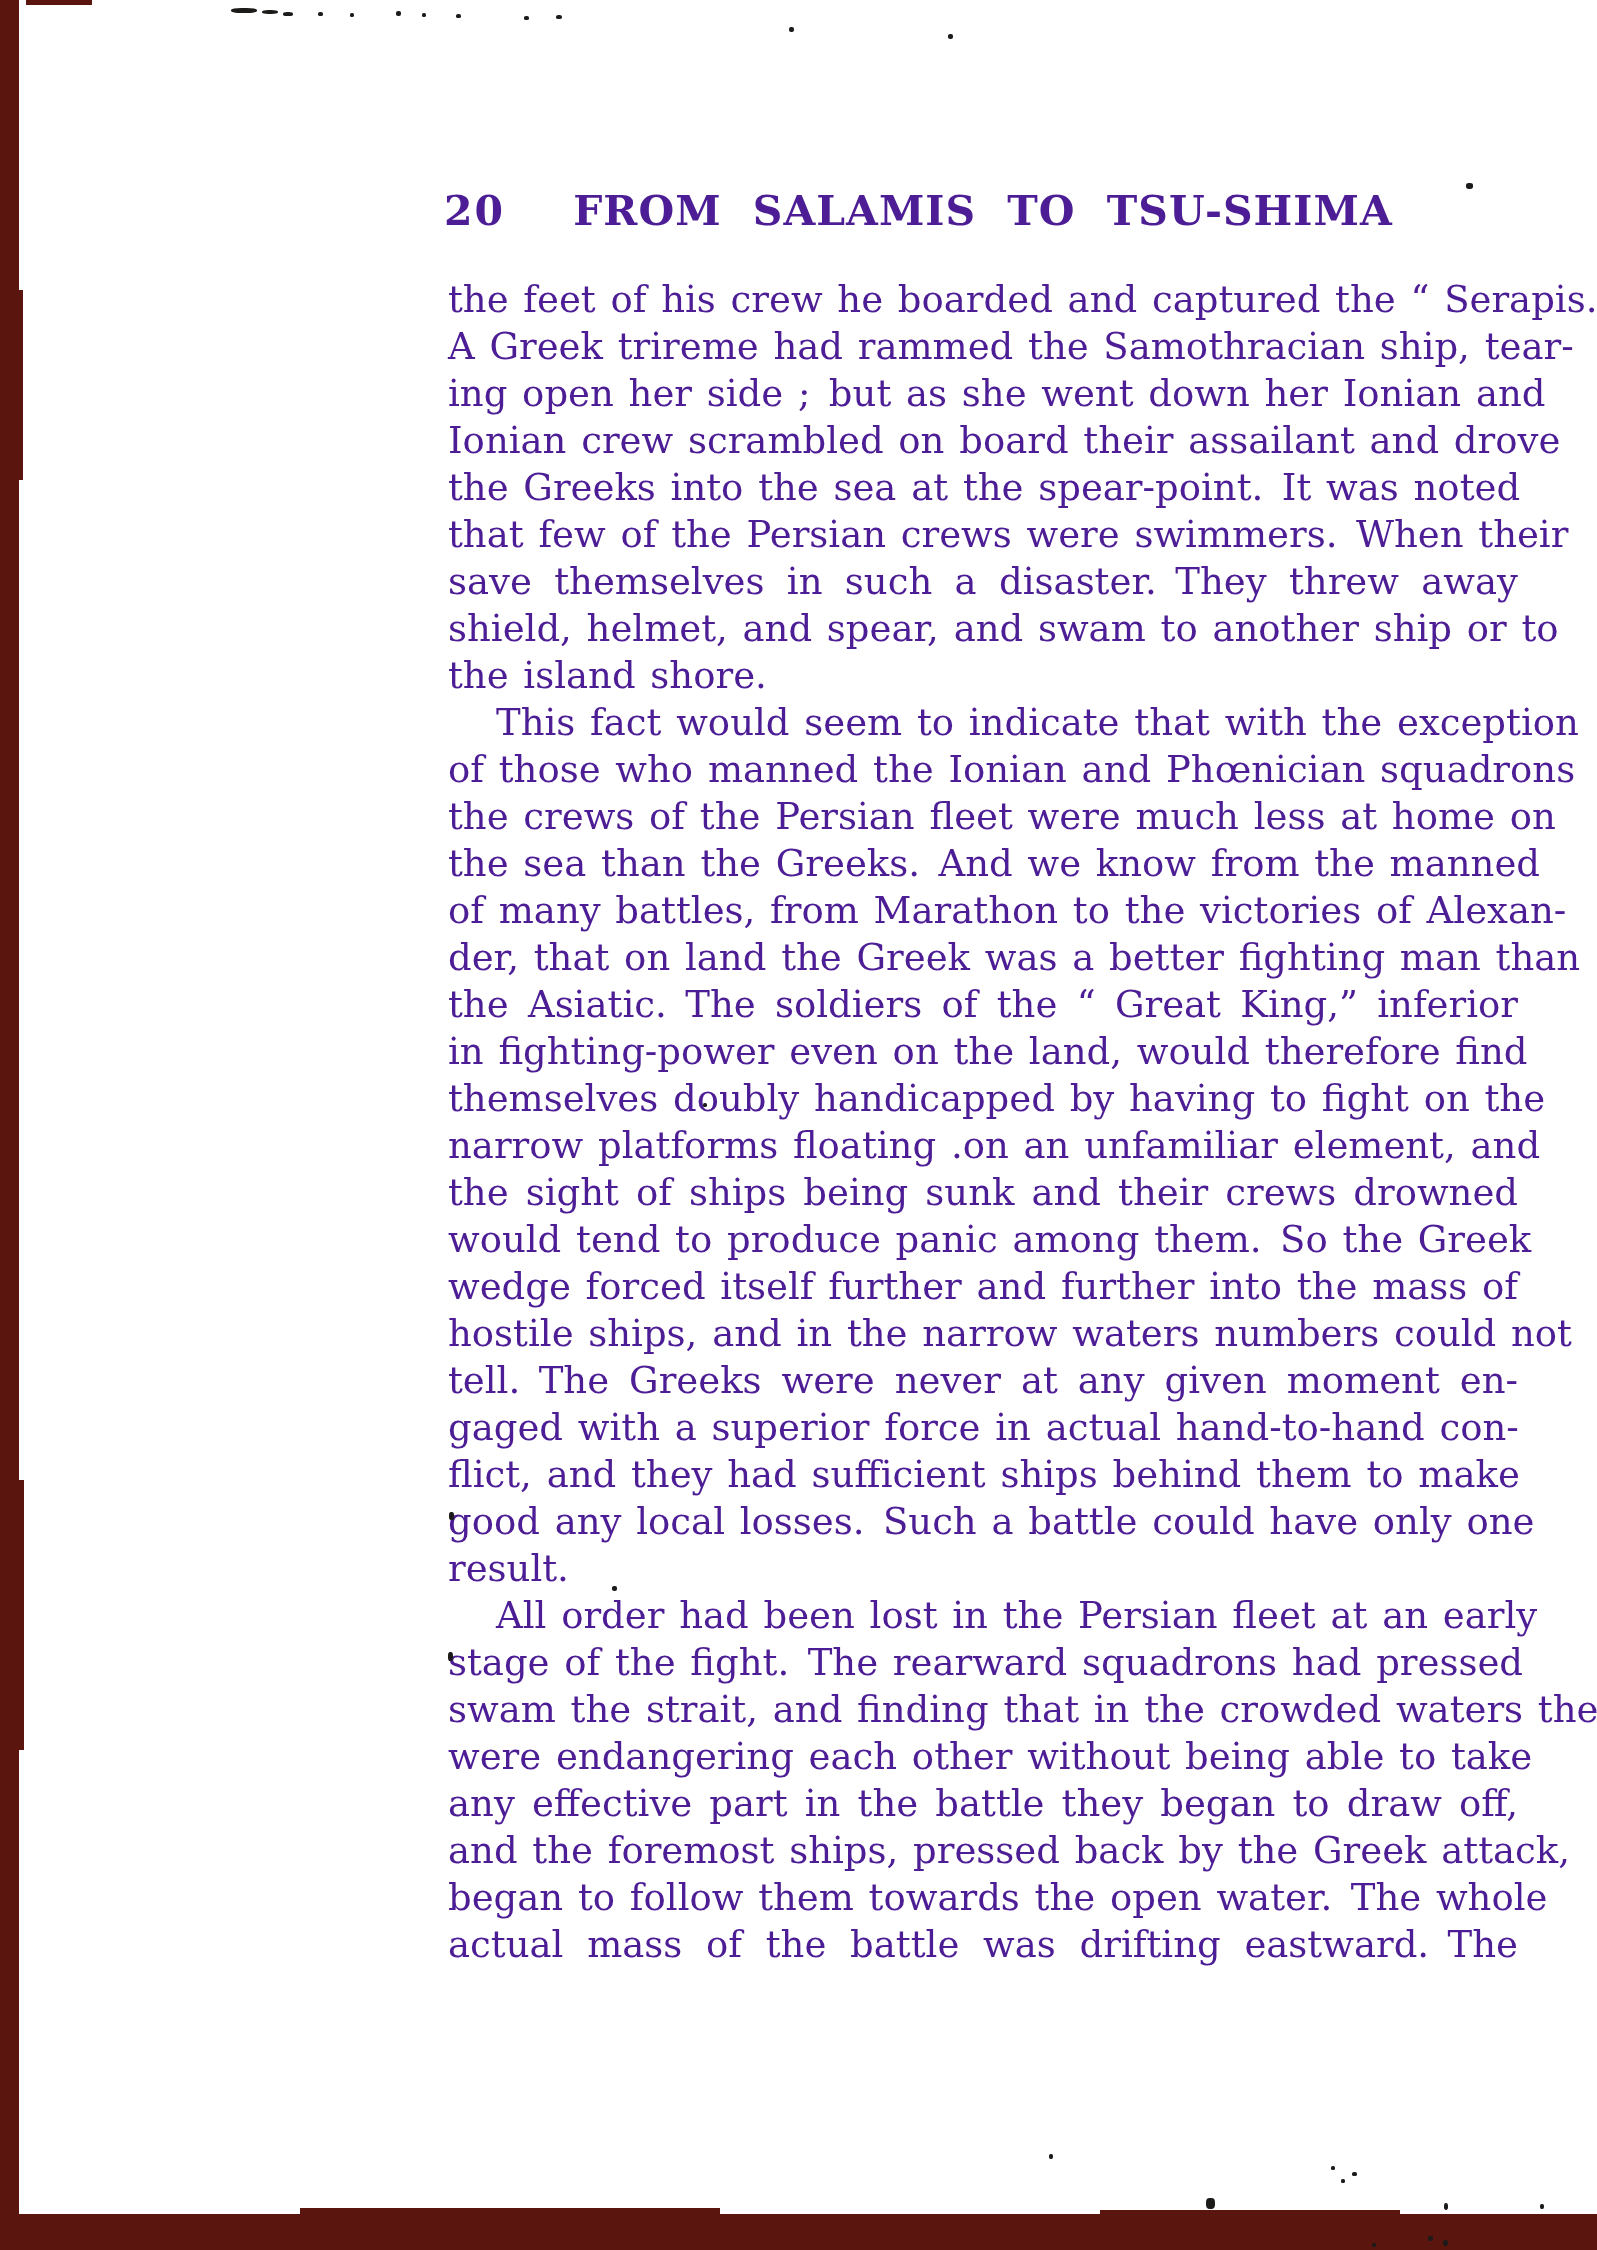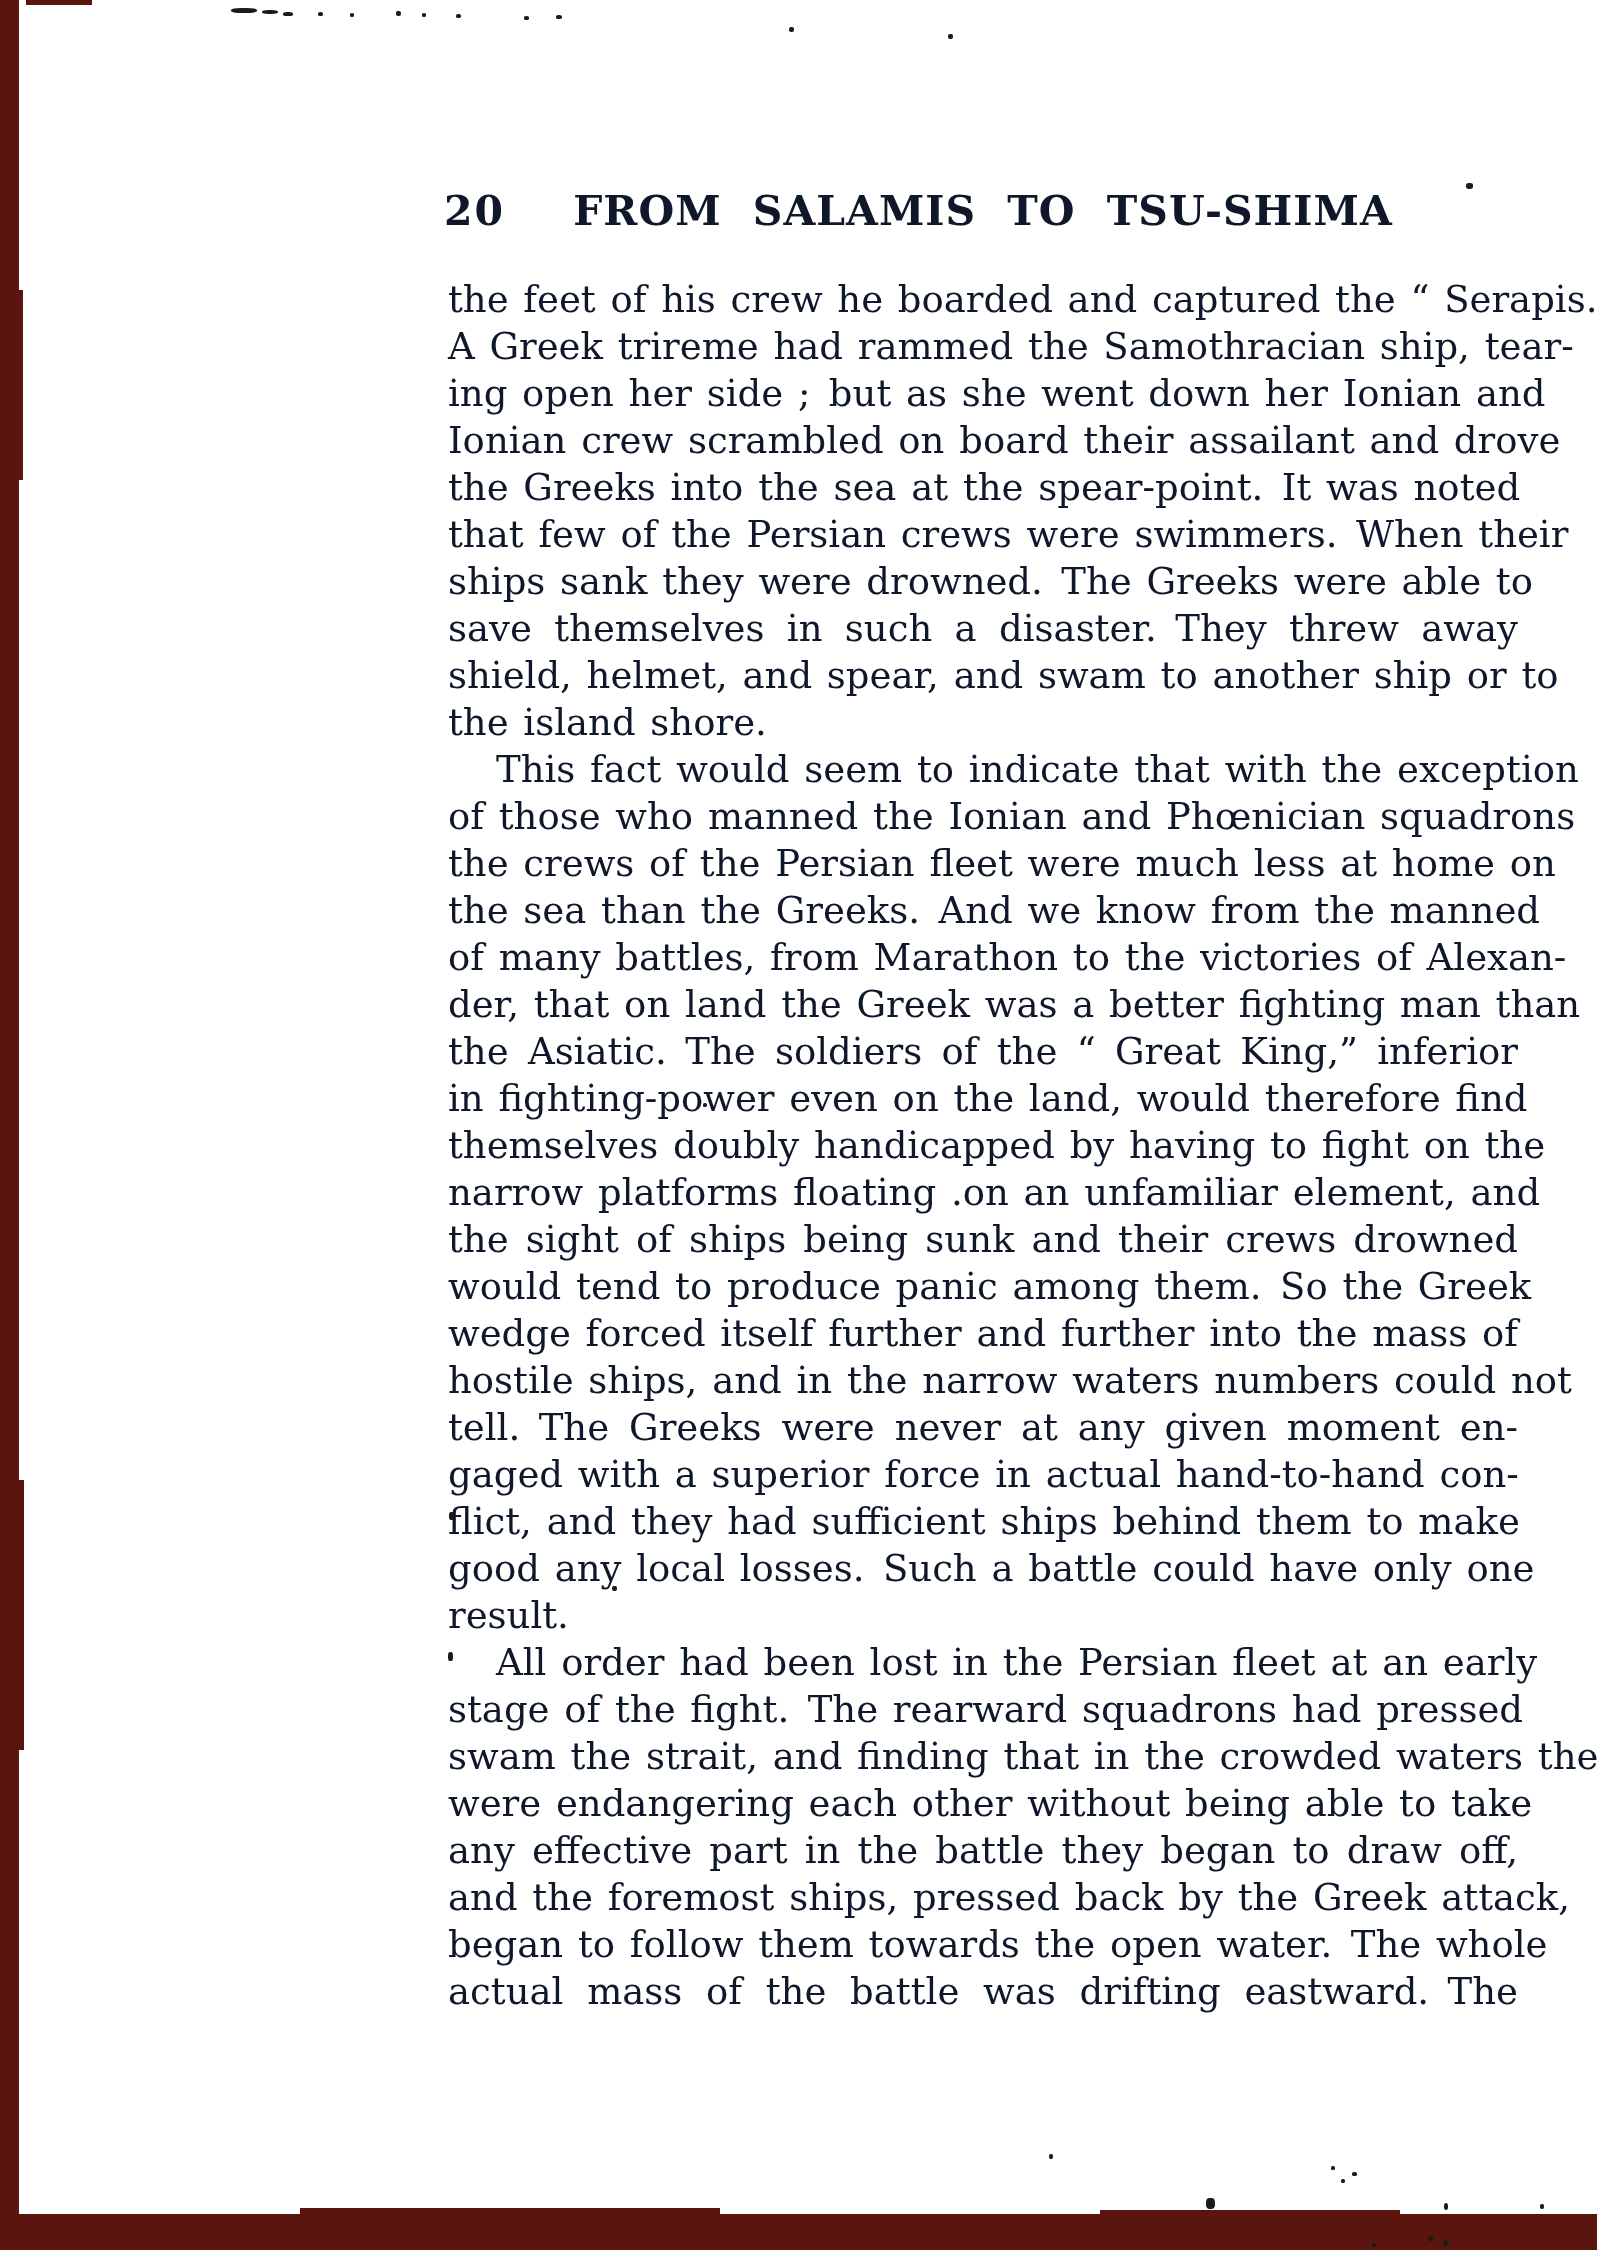--- a/index.html
+++ b/index.html
@@ -7,21 +7,21 @@
     padding: 0;
     background: #ffffff;
   }
   .page {
     position: relative;
     width: 1597px;
     height: 2250px;
     background: #ffffff;
     overflow: hidden;
     font-family: "DejaVu Serif", "Liberation Serif", serif;
-    color: #0f172a;
+    color: #4c1d95;
   }
   
   .page-number {
     position: absolute;
     left: 444px;
     top: 188px;
     font-size: 41px;
     font-weight: bold;
     letter-spacing: 2px;
     line-height: 46px;
@@ -85,21 +85,20 @@
   <div class="page-number">20</div>
   <div class="running-title">FROM SALAMIS TO TSU-SHIMA</div>
 
   <div class="textblock" id="textblock">
       <div class="line">the feet of his crew he boarded and captured the “ Serapis.”</div>
       <div class="line">A Greek trireme had rammed the Samothracian ship, tear-</div>
       <div class="line">ing open her side ; but as she went down her Ionian and</div>
       <div class="line">Ionian crew scrambled on board their assailant and drove</div>
       <div class="line">the Greeks into the sea at the spear-point. It was noted</div>
       <div class="line">that few of the Persian crews were swimmers. When their</div>
-      <div class="line">ships sank they were drowned. The Greeks were able to</div>
       <div class="line">save themselves in such a disaster. They threw away</div>
       <div class="line">shield, helmet, and spear, and swam to another ship or to</div>
       <div class="line short">the island shore.</div>
       <div class="line indent">This fact would seem to indicate that with the exception</div>
       <div class="line">of those who manned the Ionian and Phœnician squadrons</div>
       <div class="line">the crews of the Persian fleet were much less at home on</div>
       <div class="line">the sea than the Greeks. And we know from the manned</div>
       <div class="line">of many battles, from Marathon to the victories of Alexan-</div>
       <div class="line">der, that on land the Greek was a better fighting man than</div>
       <div class="line">the Asiatic. The soldiers of the “ Great King,” inferior</div>

